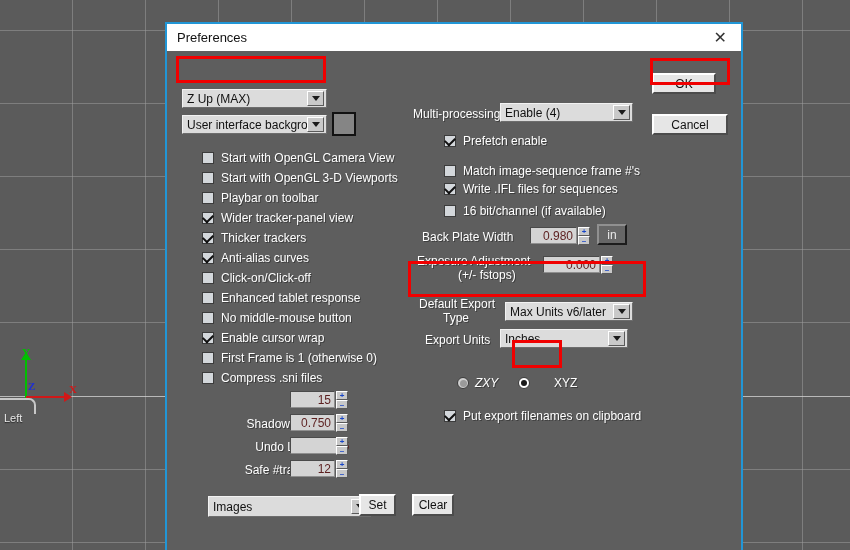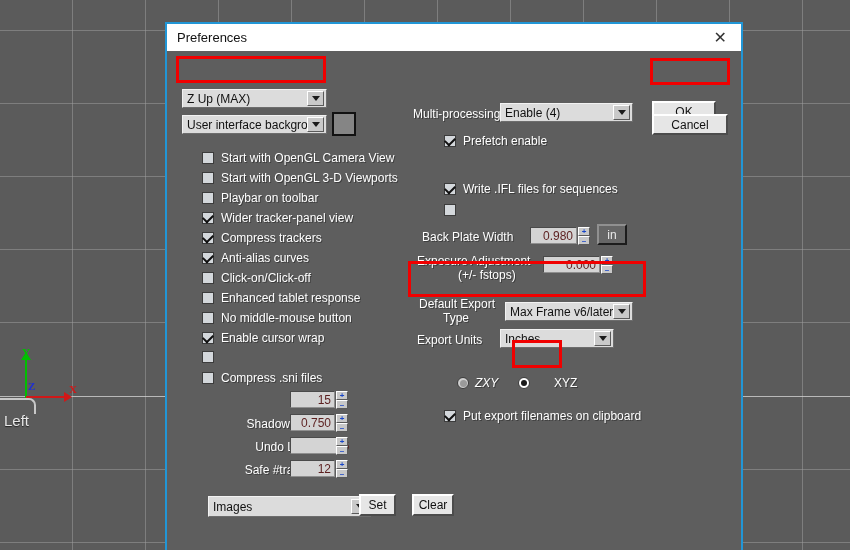--- a/index.html
+++ b/index.html
@@ -24,21 +24,21 @@
   #gizmo{position:absolute;left:10px;top:350px;width:60px;height:60px;}
   .ax{position:absolute;}
   .ax-y-line{left:15px;top:8px;width:2px;height:40px;background:#00c000;}
   .ax-y-head{left:11px;top:2px;width:0;height:0;border-left:5px solid transparent;border-right:5px solid transparent;border-bottom:8px solid #00c000;}
   .ax-x-line{left:16px;top:46px;width:42px;height:2px;background:#d01818;}
   .ax-x-head{left:54px;top:42px;width:0;height:0;border-top:5px solid transparent;border-bottom:5px solid transparent;border-left:8px solid #d01818;}
   .ax-lbl{position:absolute;font-size:11px;font-weight:bold;font-family:"Liberation Serif",serif;}
   .ax-lbl.y{left:12px;top:-4px;color:#00c000;}
   .ax-lbl.x{left:59px;top:33px;color:#d01818;}
   .ax-lbl.z{left:18px;top:30px;color:#2030d0;}
-  #view-label{position:absolute;left:4px;top:412px;font-size:15px;color:#e8e8e8;
+  #view-label{position:absolute;left:4px;top:412px;font-size:11px;color:#e8e8e8;
     text-shadow:0 1px 1px #222;}
   #view-corner{position:absolute;left:0px;top:398px;width:34px;height:14px;
     border-top:2px solid #c8c8c8;border-right:2px solid #c8c8c8;
     border-top-right-radius:7px;}
 
   
   #dialog{
     position:absolute;left:165px;top:22px;width:578px;height:528px;
     border:2px solid #2196d6;
     background:#5e5e5e;
@@ -198,21 +198,21 @@
     <div class="cbrow" style="left:35px;top:140px;">
       <span class="cbox"></span>
       <span class="lbl lbl-shadow">Playbar on toolbar</span>
     </div>
     <div class="cbrow" style="left:35px;top:160px;">
       <span class="cbox checked"></span>
       <span class="lbl lbl-shadow">Wider tracker-panel view</span>
     </div>
     <div class="cbrow" style="left:35px;top:180px;">
       <span class="cbox checked"></span>
-      <span class="lbl lbl-shadow">Compress trackers</span>
+      <span class="lbl lbl-shadow">Thicker trackers</span>
     </div>
     <div class="cbrow" style="left:35px;top:200px;">
       <span class="cbox checked"></span>
       <span class="lbl lbl-shadow">Anti-alias curves</span>
     </div>
     <div class="cbrow" style="left:35px;top:220px;">
       <span class="cbox"></span>
       <span class="lbl lbl-shadow">Click-on/Click-off</span>
     </div>
     <div class="cbrow" style="left:35px;top:260px;">
@@ -222,20 +222,21 @@
     <div class="cbrow" style="left:35px;top:240px;">
       <span class="cbox"></span>
       <span class="lbl lbl-shadow">Enhanced tablet response</span>
     </div>
     <div class="cbrow" style="left:35px;top:280px;">
       <span class="cbox checked"></span>
       <span class="lbl lbl-shadow">Enable cursor wrap</span>
     </div>
     <div class="cbrow" style="left:35px;top:300px;">
       <span class="cbox"></span>
+      <span class="lbl lbl-shadow">First Frame is 1 (otherwise 0)</span>
     </div>
     <div class="cbrow" style="left:35px;top:320px;">
       <span class="cbox"></span>
       <span class="lbl lbl-shadow">Compress .sni files</span>
     </div>
 
     <span class="lbl lbl-shadow" style="position:absolute;left:60px;top:343px;width:95px;text-align:right;">Trails</span>
     <div class="numfield" style="left:123px;top:340px;width:45px;">15</div>
     <div class="spin" style="left:169px;top:340px;">
       <div>+</div>
@@ -266,26 +267,31 @@
     <span class="lbl lbl-shadow" style="position:absolute;left:246px;top:56px;">Multi-processing</span>
     <div class="combo" style="left:333px;top:52px;width:133px;justify-content:flex-end;">
       <span class="ctext">Enable (4)</span>
       <span class="carrow"></span>
     </div>
 
     <div class="cbrow" style="left:277px;top:83px;">
       <span class="cbox checked"></span>
       <span class="lbl lbl-shadow">Prefetch enable</span>
     </div>
+    <div class="cbrow" style="left:277px;top:113px;">
+      <span class="cbox"></span>
+      <span class="lbl lbl-shadow">Match image-sequence frame #'s</span>
+    </div>
     <div class="cbrow" style="left:277px;top:131px;">
       <span class="cbox checked"></span>
       <span class="lbl lbl-shadow">Write .IFL files for sequences</span>
     </div>
     <div class="cbrow" style="left:277px;top:153px;">
       <span class="cbox"></span>
+      <span class="lbl lbl-shadow">16 bit/channel (if available)</span>
     </div>
 
     <span class="lbl lbl-shadow" style="position:absolute;left:255px;top:179px;">Back Plate Width</span>
     <div class="numfield" style="left:363px;top:176px;width:47px;">0.980</div>
     <div class="spin" style="left:411px;top:176px;">
       <div>+</div>
         <div>–</div>
     </div>
     <div class="btn dark" style="left:430px;top:173px;width:30px;height:21px;">in</div>
 
@@ -293,26 +299,26 @@
     <span class="lbl lbl-shadow" style="position:absolute;left:291px;top:217px;">(+/- fstops)</span>
     <div class="numfield" style="left:376px;top:205px;width:57px;">0.000</div>
     <div class="spin" style="left:434px;top:205px;">
       <div>+</div>
         <div>–</div>
     </div>
 
     <span class="lbl lbl-shadow" style="position:absolute;left:252px;top:246px;">Default Export</span>
     <span class="lbl lbl-shadow" style="position:absolute;left:276px;top:260px;">Type</span>
     <div class="combo" style="left:338px;top:251px;width:128px;">
-      <span class="ctext">Max Frame v6/later</span>
-      <span class="carrow"></span>
-    </div>
-
-    <span class="lbl lbl-shadow" style="position:absolute;left:250px;top:282px;">Export Units</span>
-    <div class="combo" style="left:333px;top:278px;width:114px;">
+      <span class="ctext">Max Units v6/later</span>
+      <span class="carrow"></span>
+    </div>
+
+    <span class="lbl lbl-shadow" style="position:absolute;left:258px;top:282px;">Export Units</span>
+    <div class="combo" style="left:333px;top:278px;width:128px;">
       <span class="ctext">Inches</span>
       <span class="carrow"></span>
     </div>
 
     <div class="radio" style="left:290px;top:325px;font-style:italic;">
       <span class="rdot off"></span>
       <span class="lbl lbl-shadow">ZXY</span>
     </div>
     <div class="radio" style="left:351px;top:325px;gap:24px;">
       <span class="rdot on"></span>
@@ -324,21 +330,21 @@
       <span class="lbl lbl-shadow">Put export filenames on clipboard</span>
     </div>
 
     <div class="combo" style="left:41px;top:445px;width:163px;height:21px;">
       <span class="ctext">Images</span>
       <span class="carrow"></span>
     </div>
     <div class="btn" style="left:192px;top:443px;width:37px;height:22px;">Set</div>
     <div class="btn" style="left:245px;top:443px;width:42px;height:22px;">Clear</div>
 
-    <div class="btn" style="left:485px;top:50px;width:64px;height:21px;">OK</div>
+    <div class="btn" style="left:485px;top:22px;width:64px;height:21px;">OK</div>
     <div class="btn" style="left:485px;top:63px;width:76px;height:21px;">Cancel</div>
 
   </div>
 </div>
 
 <div class="redbox" style="left:176px;top:56px;width:150px;height:27px;"></div>
 <div class="redbox" style="left:650px;top:58px;width:80px;height:27px;"></div>
 <div class="redbox" style="left:408px;top:261px;width:238px;height:36px;"></div>
 <div class="redbox" style="left:512px;top:340px;width:50px;height:28px;"></div>
 

